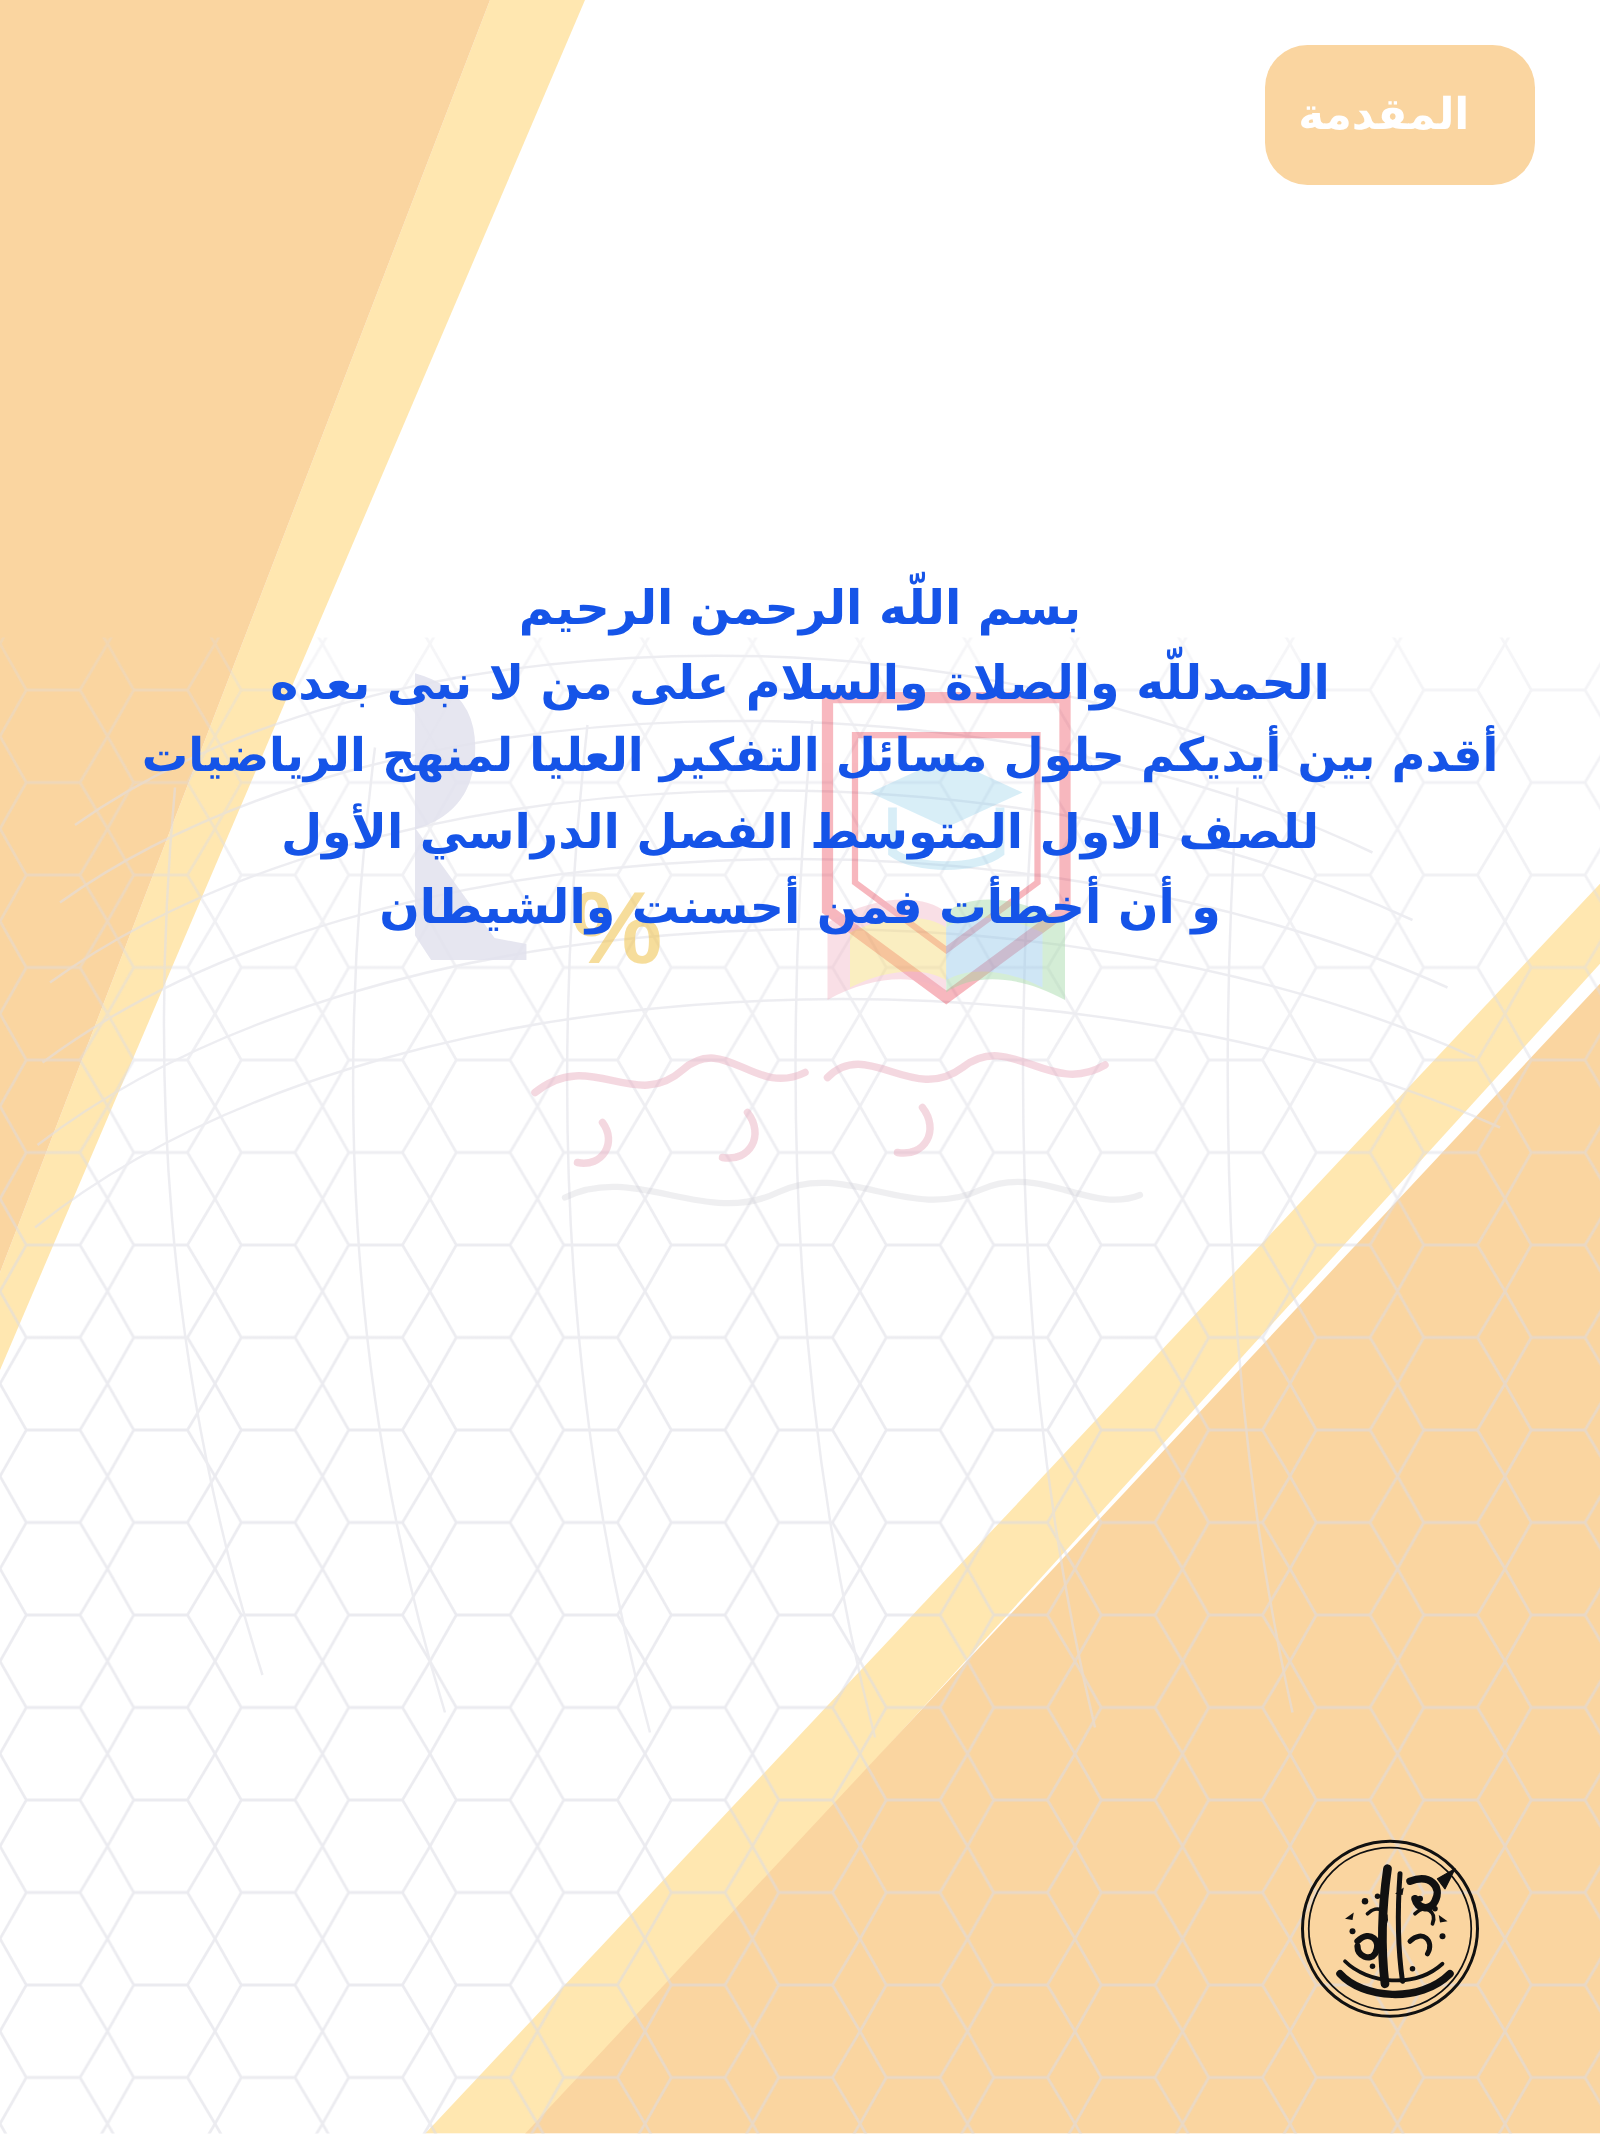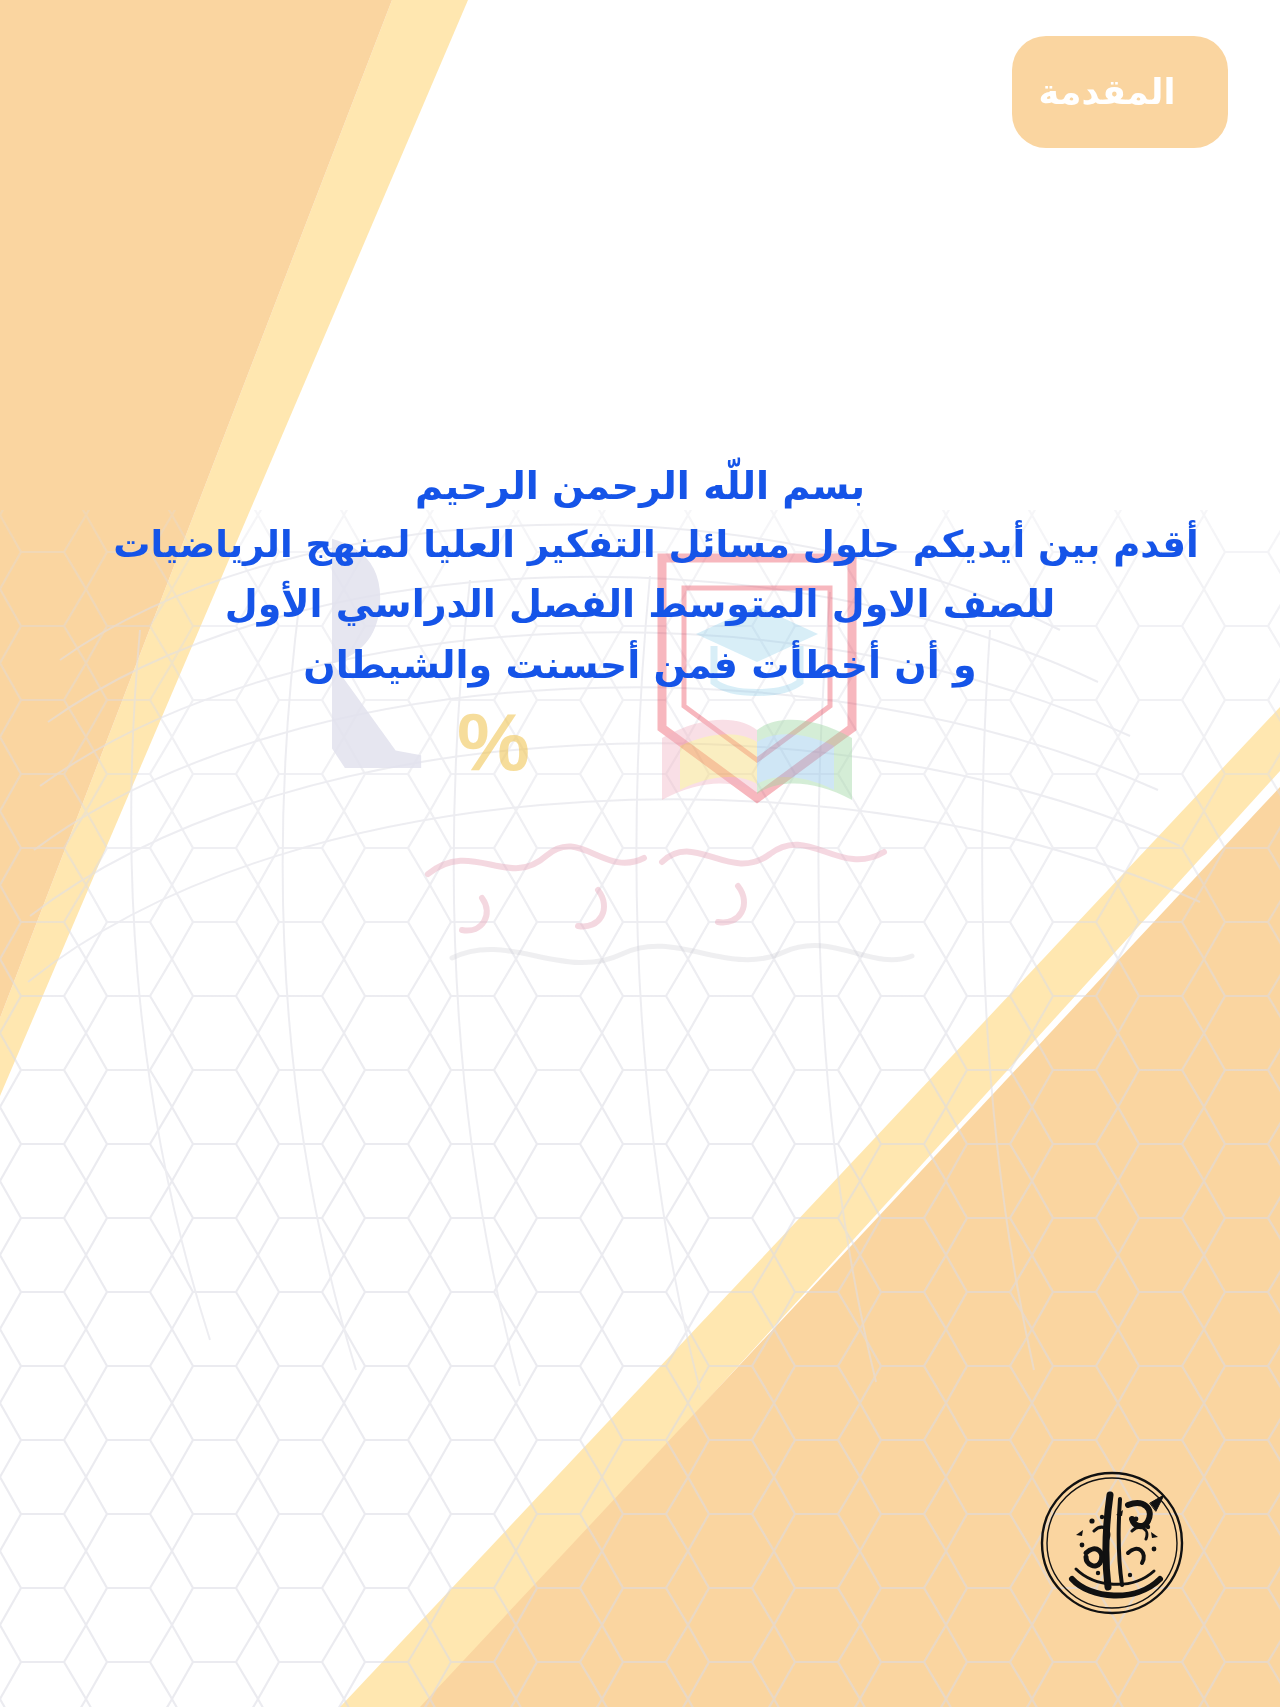--- a/index.html
+++ b/index.html
@@ -208,20 +208,21 @@
       </g>
     </svg>
   </div>
 
   <div class="badge">
     <span class="badge-label">المقدمة</span>
   </div>
 
   <div class="body-text">
     <p class="line">بسم اللّه الرحمن الرحيم</p>
+    <p class="line">الحمدللّه  والصلاة والسلام على من لا نبى بعده</p>
     <p class="line wide">أقدم بين أيديكم حلول مسائل التفكير العليا لمنهج الرياضيات</p>
     <p class="line">للصف الاول المتوسط الفصل الدراسي الأول</p>
     <p class="line">و أن أخطأت فمن أحسنت والشيطان</p>
   </div>
 
   <div class="seal">
     <svg viewBox="0 0 160 160" xmlns="http://www.w3.org/2000/svg">
       <circle cx="80" cy="82" r="70" fill="none" stroke="#111" stroke-width="2.4"></circle>
       <circle cx="80" cy="82" r="65" fill="none" stroke="#111" stroke-width="1.4"></circle>
       <g fill="none" stroke="#111" stroke-linecap="round" stroke-linejoin="round">

